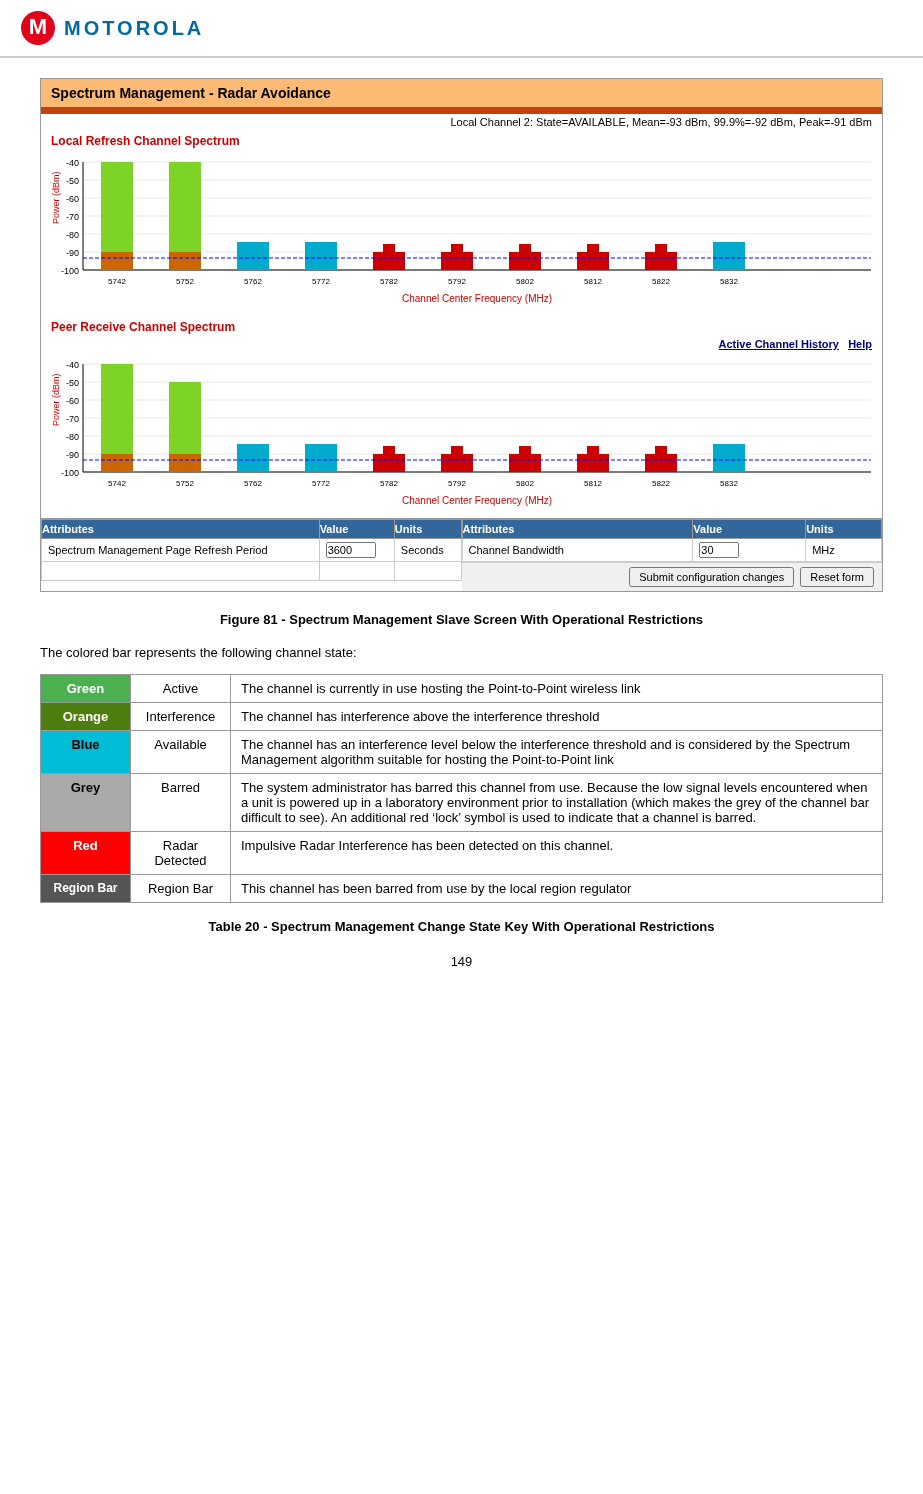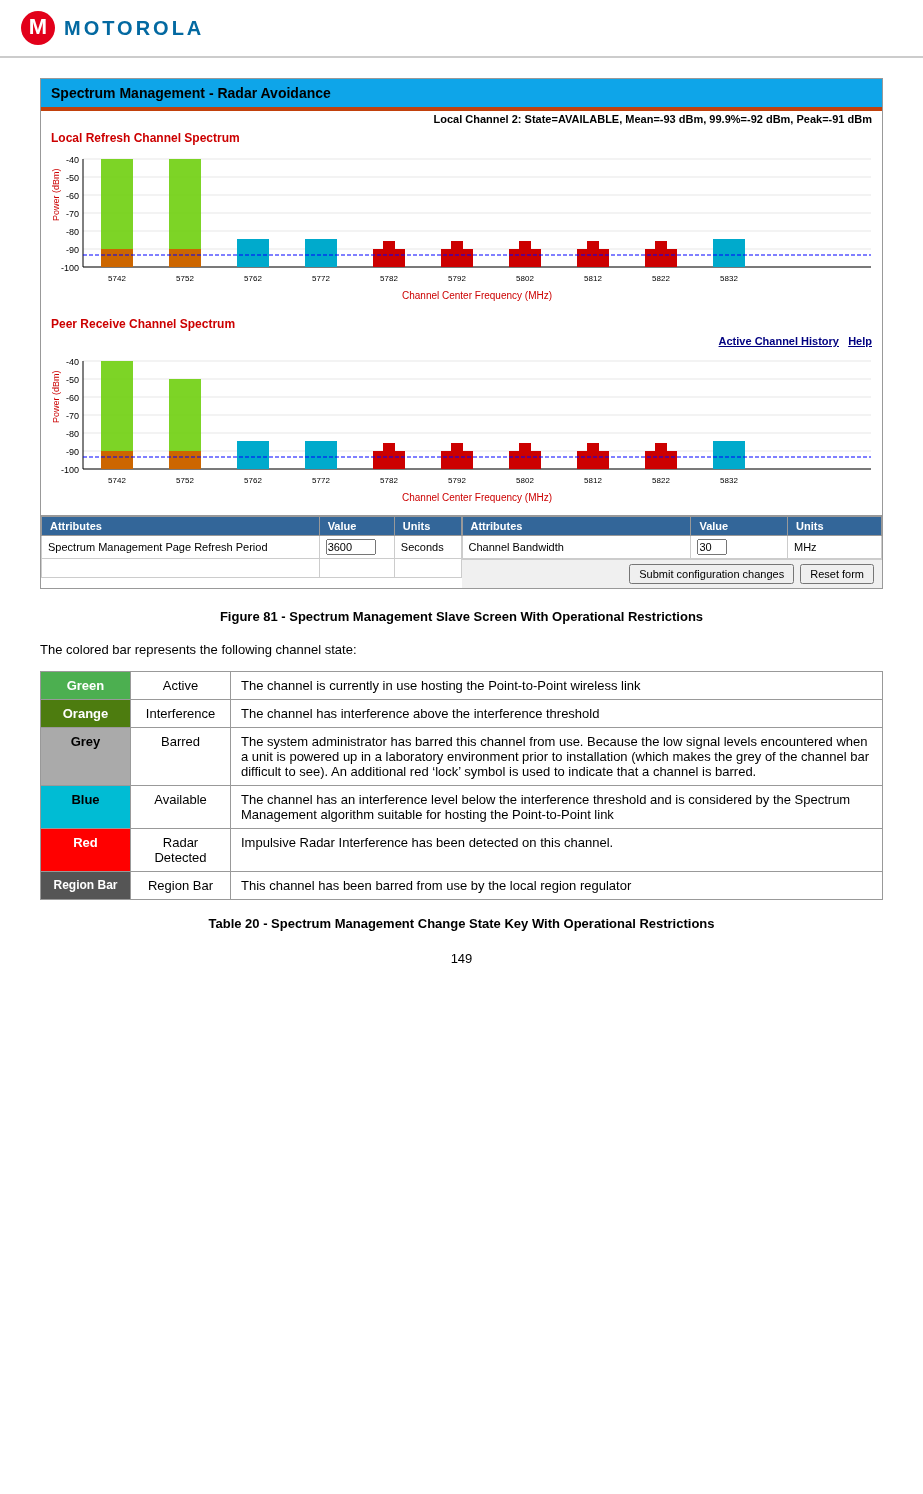--- a/index.html
+++ b/index.html
@@ -40,33 +40,32 @@
       padding: 20px 40px;
     }
 
     
     .spectrum-container {
       border: 1px solid #999;
       margin-bottom: 20px;
       background: #fff;
     }
     .spectrum-title {
-      background: #0ea5e9;
+      background: #fdba74;
       padding: 6px 10px;
       font-size: 14px;
       font-weight: bold;
       color: #000;
-      border-bottom: 4px solid #c2410c;
+      border-bottom: 7px solid #c2410c;
     }
     .spectrum-subtitle {
       text-align: right;
       font-size: 11px;
       padding: 2px 10px;
       color: #000;
-      font-weight: bold;
     }
 
     .chart-section-label {
       font-size: 12px;
       font-weight: bold;
       color: #cc0000;
       padding: 4px 10px 2px 10px;
     }
 
     .active-channel-link {
@@ -89,21 +88,21 @@
       flex: 1;
     }
     .attr-table {
       width: 100%;
       border-collapse: collapse;
       font-size: 11px;
     }
     .attr-table th {
       background: #336699;
       color: #fff;
-      padding: 3px 8px;
+      padding: 3px 0;
       text-align: left;
       border: 1px solid #999;
     }
     .attr-table td {
       padding: 3px 6px;
       border: 1px solid #ccc;
     }
 
     .submit-row {
       display: flex;
@@ -378,21 +377,21 @@
       <div class="attr-half">
         <table class="attr-table">
           <tbody>
               <tr>
             <th>Attributes</th>
             <th>Value</th>
             <th>Units</th>
           </tr>
           <tr>
             <td>Channel Bandwidth</td>
-            <td><input type="text" value="30" style="width: 30px; font-size: 11px;"></td>
+            <td><input type="text" value="30" style="width: 40px; font-size: 11px;"></td>
             <td>MHz</td>
           </tr>
         </tbody>
           </table>
         <div class="submit-row">
           <button>Submit configuration changes</button>
           <button>Reset form</button>
         </div>
       </div>
     </div>
@@ -408,28 +407,28 @@
           <td class="color-cell green">Green</td>
           <td class="state-name-cell">Active</td>
           <td class="desc-cell">The channel is currently in use hosting the Point-to-Point wireless link</td>
         </tr>
         <tr>
           <td class="color-cell orange">Orange</td>
           <td class="state-name-cell">Interference</td>
           <td class="desc-cell">The channel has interference above the interference threshold</td>
         </tr>
         <tr>
+          <td class="color-cell blue">Blue</td>
+          <td class="state-name-cell">Available</td>
+          <td class="desc-cell">The channel has an interference level below the interference threshold and is considered by the Spectrum Management algorithm suitable for hosting the Point-to-Point link</td>
+        </tr>
+        <tr>
           <td class="color-cell grey">Grey</td>
           <td class="state-name-cell">Barred</td>
           <td class="desc-cell">The system administrator has barred this channel from use. Because the low signal levels encountered when a unit is powered up in a laboratory environment prior to installation (which makes the grey of the channel bar difficult to see). An additional red ‘lock’ symbol is used to indicate that a channel is barred.</td>
-        </tr>
-        <tr>
-          <td class="color-cell blue">Blue</td>
-          <td class="state-name-cell">Available</td>
-          <td class="desc-cell">The channel has an interference level below the interference threshold and is considered by the Spectrum Management algorithm suitable for hosting the Point-to-Point link</td>
         </tr>
         <tr>
           <td class="color-cell red">Red</td>
           <td class="state-name-cell">Radar Detected</td>
           <td class="desc-cell">Impulsive Radar Interference has been detected on this channel.</td>
         </tr>
         <tr>
           <td class="color-cell region">Region Bar</td>
           <td class="state-name-cell">Region Bar</td>
           <td class="desc-cell">This channel has been barred from use by the local region regulator</td>

